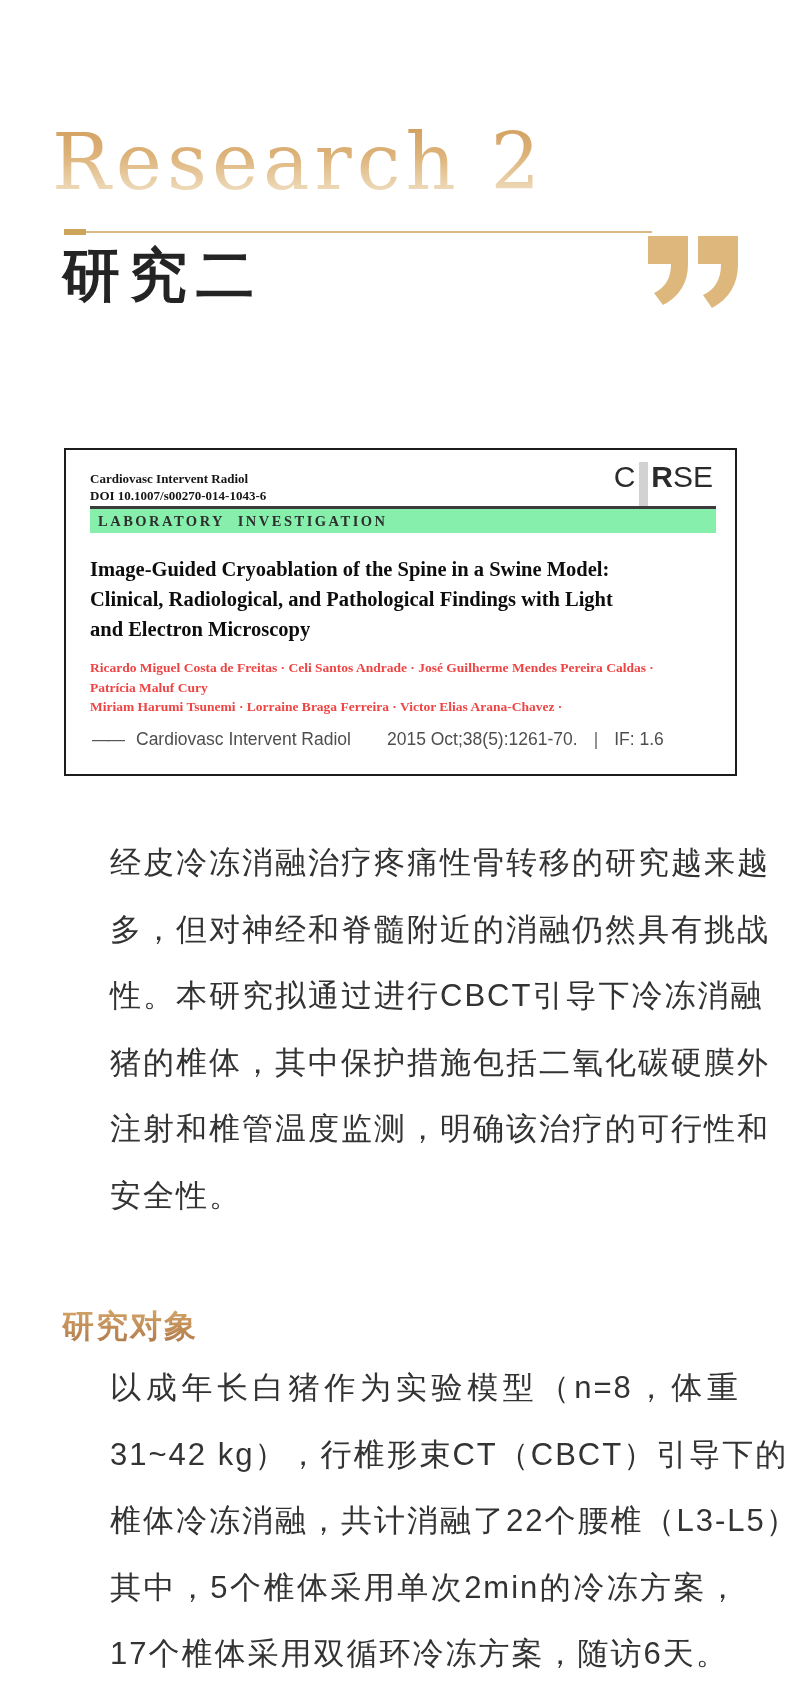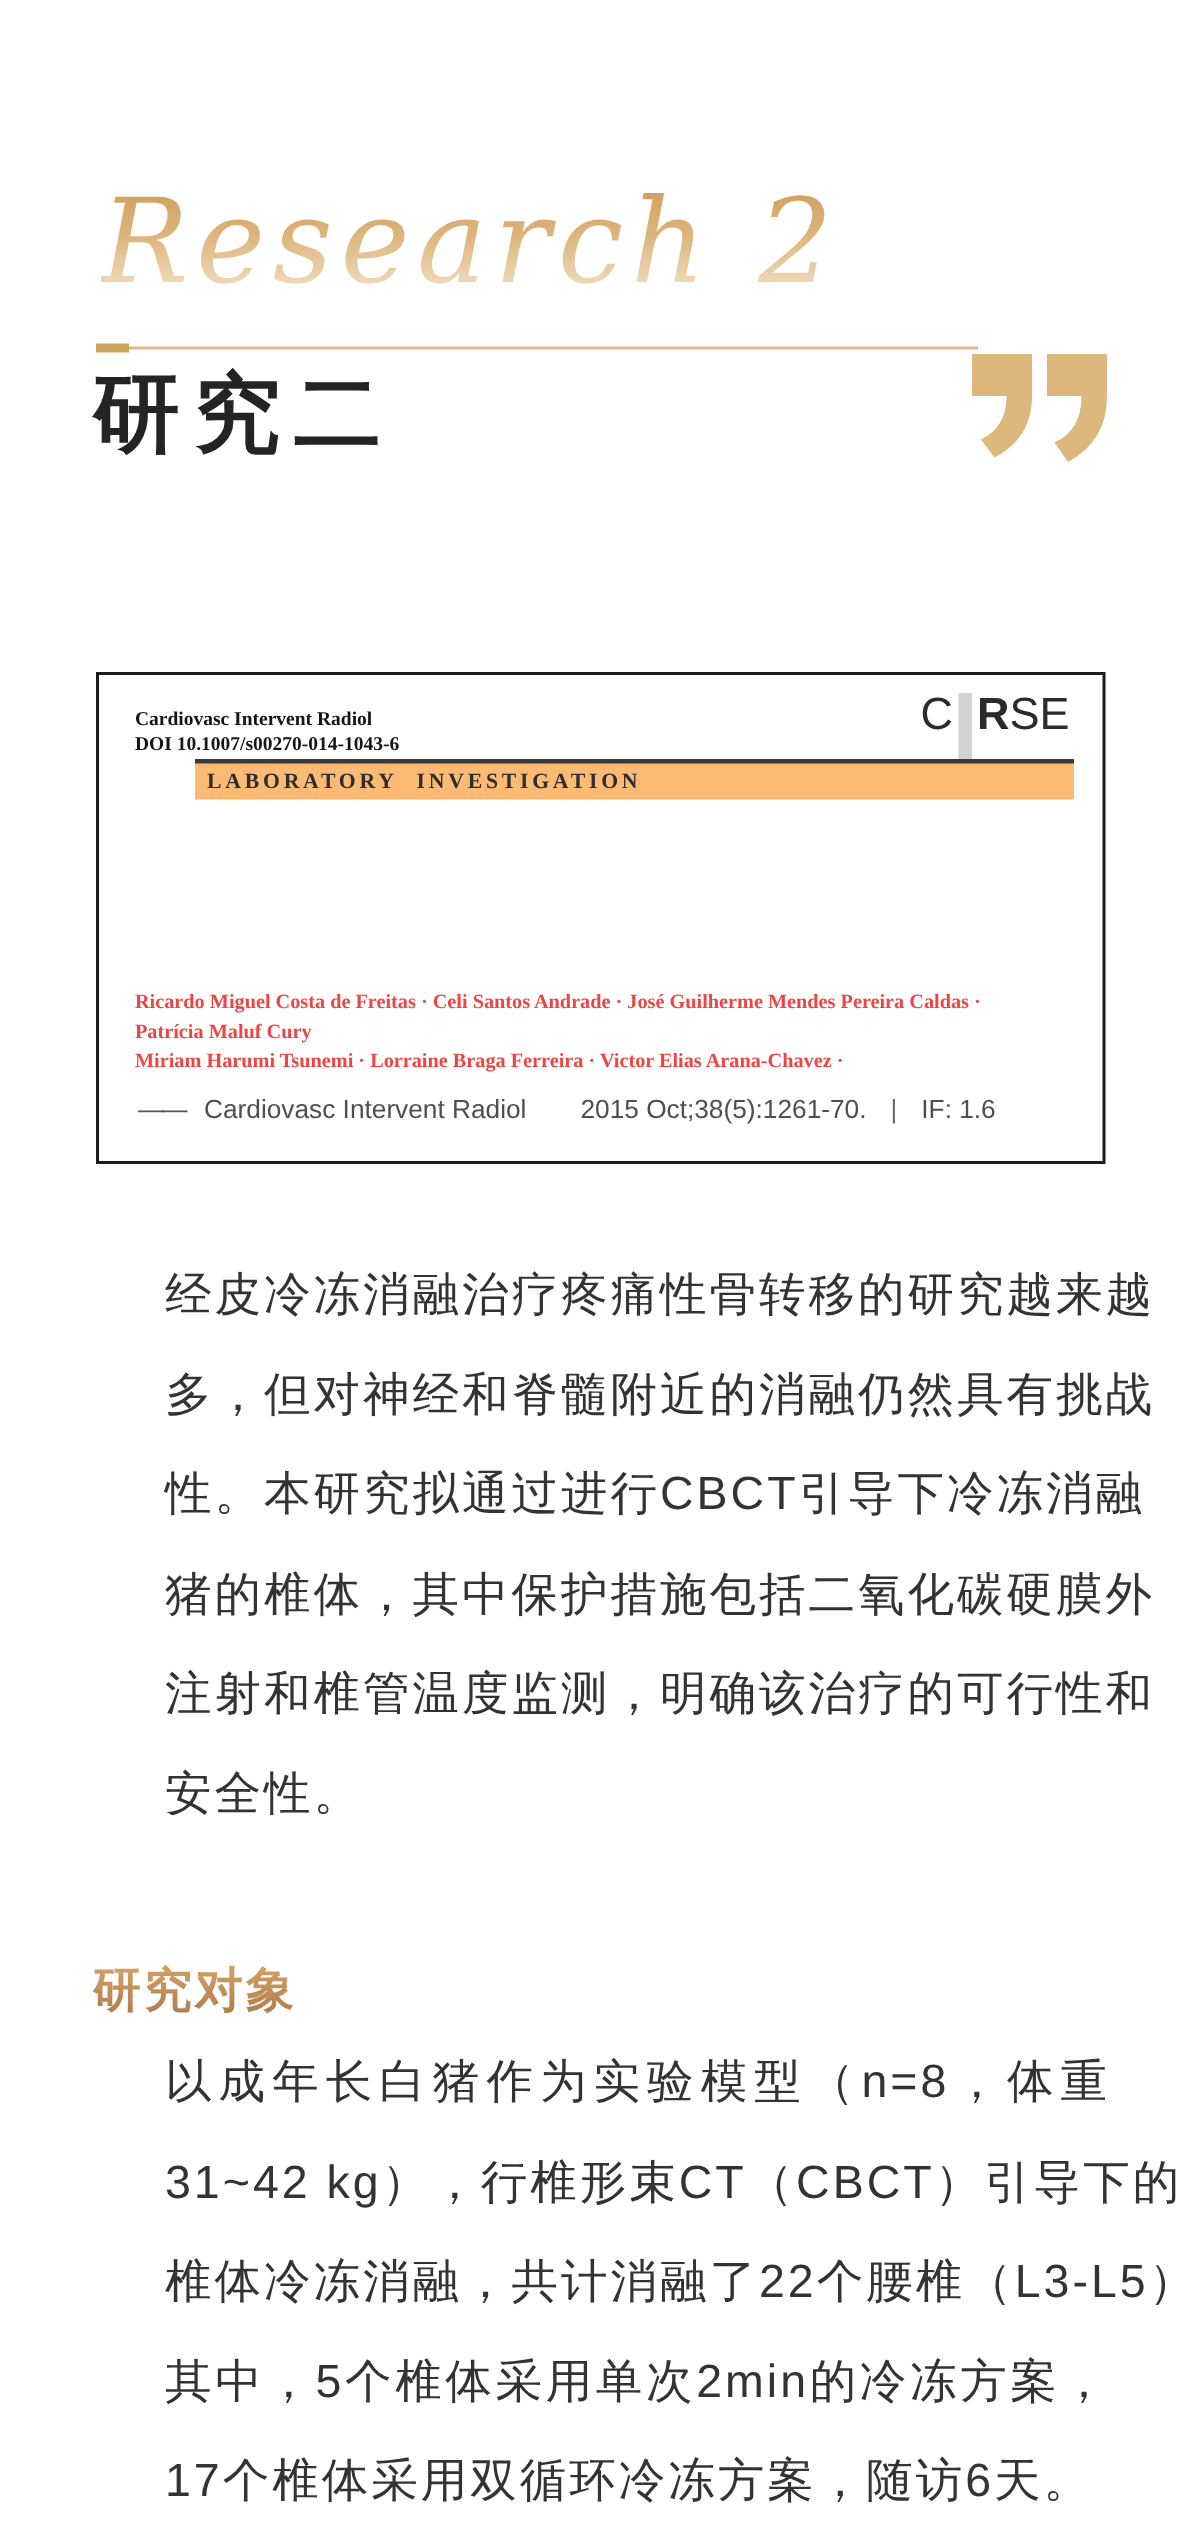--- a/index.html
+++ b/index.html
@@ -1,22 +1,22 @@
 <!DOCTYPE html>
 <html><head>
 <meta charset="utf-8">
 <style>
   html,body{margin:0;padding:0;background:#ffffff;}
   .page{position:relative;width:800px;height:1687px;background:#ffffff;overflow:hidden;
         font-family:"Liberation Sans",sans-serif;}
 
   
   .script-title{
-    position:absolute;left:67px;top:118px;
-    font-family:"DejaVu Serif",serif;font-style:italic;font-weight:400;
+    position:absolute;left:52px;top:118px;
+    font-family:"DejaVu Serif",serif;font-weight:400;
     font-size:78px;line-height:1.15;letter-spacing:5px;white-space:nowrap;
     background:linear-gradient(180deg,#cf9b59 0%,#ddb37a 42%,#f1e2c6 88%,#f9f1e2 100%);
     -webkit-background-clip:text;background-clip:text;color:transparent;
   }
   .gold-rule{position:absolute;left:86px;top:231px;width:566px;height:2px;background:#dcb983;}
   .gold-rule-cap{position:absolute;left:64px;top:229px;width:22px;height:6px;background:#cda45b;}
   .quote-mark{position:absolute;left:648px;top:236px;width:92px;height:76px;}
   .cn-title{
     position:absolute;left:62px;top:244px;
     font-family:"Liberation Serif",serif;font-weight:700;
@@ -26,21 +26,21 @@
   
   .paper-card{position:absolute;left:64px;top:448px;width:673px;height:328px;
     background:#ffffff;border:2px solid #1c1c1c;box-sizing:border-box;padding-left:13px;}
   .pc-journal{position:absolute;left:24px;top:20px;
     font-family:"Liberation Serif",serif;font-size:13px;line-height:17px;color:#151515;font-weight:600;}
   .pc-logo{position:absolute;right:22px;top:10px;display:flex;align-items:flex-start;
     font-family:"Liberation Sans",sans-serif;font-size:30px;color:#2b2b2b;line-height:34px;}
   .pc-logo .bar{width:9px;height:44px;background:#d2d2d2;margin:2px 3px 0 4px;}
   .pc-logo .bold{font-weight:700;}
   .pc-band{position:absolute;left:24px;right:19px;top:56px;height:24px;
-    background:#fdba74;border-top:3px solid #3b3b3b;box-sizing:content-box;margin-left:40px;}
+    background:#86efac;border-top:3px solid #3b3b3b;box-sizing:content-box;}
   .pc-band-text{font-family:"Liberation Serif",serif;font-weight:700;font-size:14.5px;
     letter-spacing:2.5px;word-spacing:7px;color:#2e2e2e;line-height:24px;padding-left:8px;}
   .pc-title{position:absolute;left:24px;top:104px;width:600px;
     font-family:"Liberation Serif",serif;font-weight:700;font-size:20.5px;line-height:30px;color:#0d0d0d;}
   .pc-authors{position:absolute;left:24px;top:208px;width:625px;
     font-family:"Liberation Serif",serif;font-weight:700;font-size:13.5px;line-height:19.5px;color:#ef4444;}
   .pc-cite{position:absolute;left:26px;top:279px;display:flex;align-items:baseline;
     font-size:17.5px;color:#4e4e4e;white-space:nowrap;}
   .pc-cite .dash{letter-spacing:-2px;margin-right:13px;color:#555555;}
   .pc-cite .jname{margin-right:36px;}
@@ -85,20 +85,25 @@
     </div>
     <div class="pc-logo">
       <span>C</span>
       <span class="bar"></span>
       <span class="bold">R</span>
       <span>SE</span>
     </div>
     <div class="pc-band">
       <div class="pc-band-text">LABORATORY INVESTIGATION</div>
     </div>
+    <div class="pc-title">
+      <div>Image-Guided Cryoablation of the Spine in a Swine Model:</div>
+      <div>Clinical, Radiological, and Pathological Findings with Light</div>
+      <div>and Electron Microscopy</div>
+    </div>
     <div class="pc-authors">
       <div>Ricardo Miguel Costa de Freitas · Celi Santos Andrade · José Guilherme Mendes Pereira Caldas ·</div>
       <div>Patrícia Maluf Cury</div>
       <div>Miriam Harumi Tsunemi · Lorraine Braga Ferreira · Victor Elias Arana-Chavez ·</div>
     </div>
     <div class="pc-cite">
       <span class="dash">——</span>
       <span class="jname">Cardiovasc Intervent Radiol</span>
       <span>2015 Oct;38(5):1261-70.</span>
       <span class="sep">|</span>

